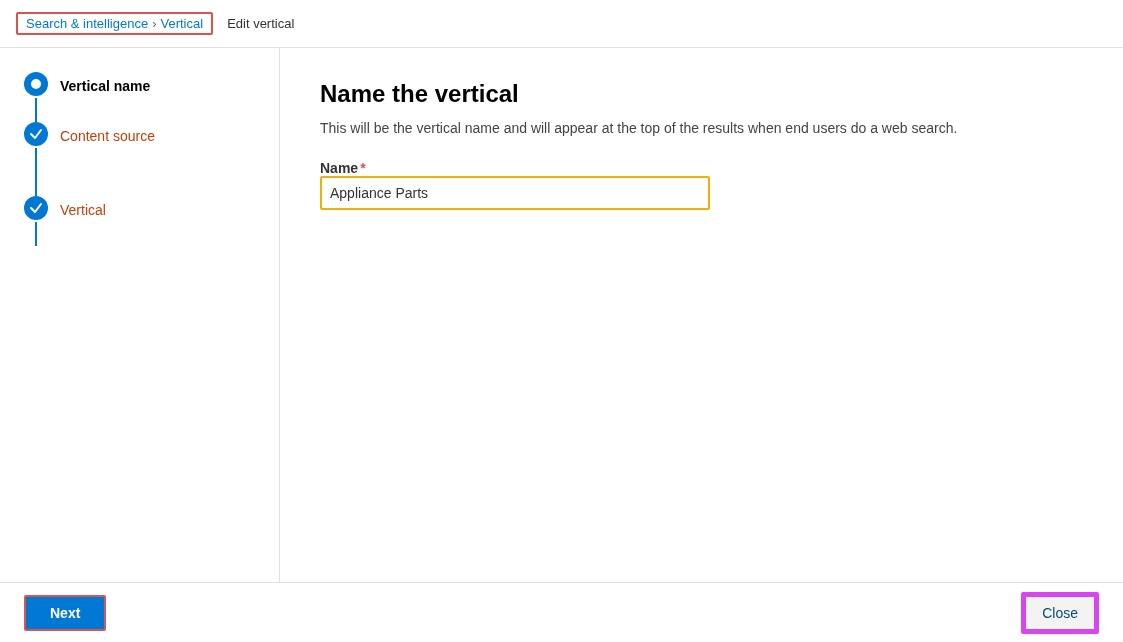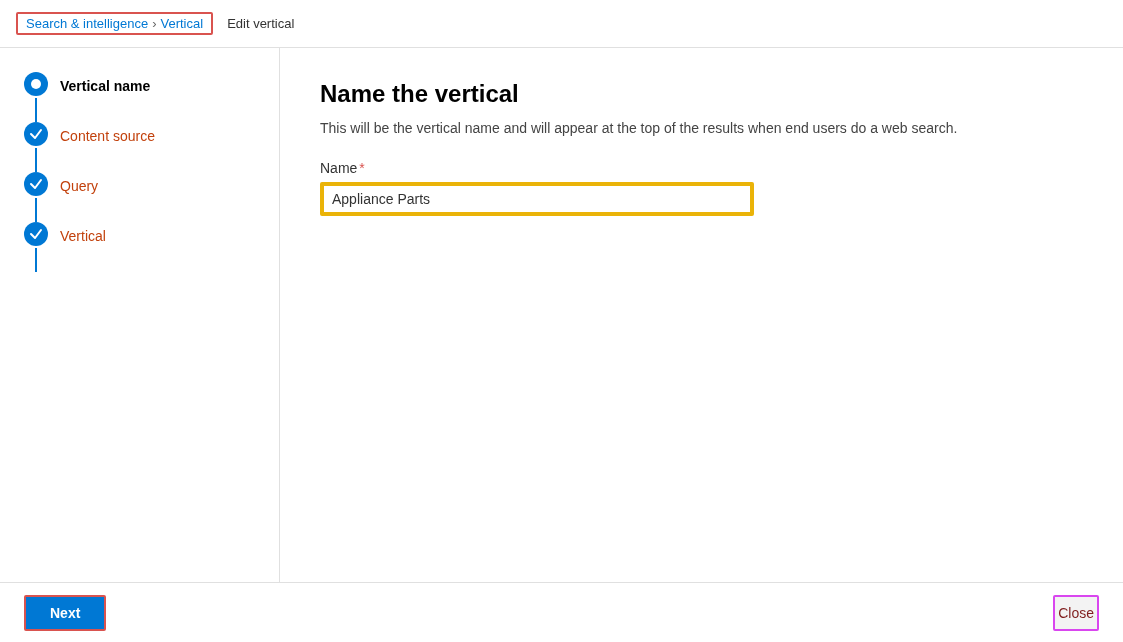--- a/index.html
+++ b/index.html
@@ -138,35 +138,34 @@
 
     .page-description {
       font-size: 14px;
       color: #444;
       margin-bottom: 24px;
       max-width: 700px;
     }
 
     .field-label {
       font-size: 14px;
-      font-weight: 400;
-      margin-bottom: 6px;
+      font-weight: 700;
       color: #333;
     }
     .required-star {
       color: #d9534f;
       margin-left: 2px;
     }
 
     .name-input {
-      width: 434px;
+      width: 390px;
       height: 34px;
       padding: 4px 8px;
       font-size: 14px;
-      border: 4px solid #eab308;
+      border: 2px solid #eab308;
       border-radius: 2px;
       outline: none;
       color: #333;
     }
 
     
     .bottom-bar {
       position: absolute;
       bottom: 0;
       left: 0;
@@ -192,24 +191,24 @@
       border-radius: 2px;
       padding: 8px 24px;
       font-size: 14px;
       font-weight: 600;
       cursor: pointer;
       outline: none;
     }
 
     .btn-close {
       background: #f3f3f3;
-      color: #7f1d1d;
-      border: 2px solid #d946ef;
-      border-radius: 2px;
-      padding: 8px 3px;
+      color: #0c4a6e;
+      border: 5px solid #d946ef;
+      border-radius: 2px;
+      padding: 8px 16px;
       font-size: 14px;
       cursor: pointer;
       outline: none;
     }
   </style>
 </head>
 <body>
 
 <div class="breadcrumb-bar">
   <div class="breadcrumb-outline">
@@ -235,28 +234,20 @@
     <div class="step-item">
       <div class="step-icon completed">
         <svg class="check-svg" viewBox="0 0 14 14" fill="none">
           <polyline points="2,7 6,11 12,3" stroke="white" stroke-width="2" stroke-linecap="round" stroke-linejoin="round"></polyline>
         </svg>
       </div>
       <span class="step-label normal">Content source</span>
     </div>
     <div class="step-connector"></div>
 
-    <div class="step-item">
-      <div class="step-icon completed">
-        <svg class="check-svg" viewBox="0 0 14 14" fill="none">
-          <polyline points="2,7 6,11 12,3" stroke="white" stroke-width="2" stroke-linecap="round" stroke-linejoin="round"></polyline>
-        </svg>
-      </div>
-      <span class="step-label normal">Query</span>
-    </div>
     <div class="step-connector"></div>
 
     <div class="step-item">
       <div class="step-icon completed">
         <svg class="check-svg" viewBox="0 0 14 14" fill="none">
           <polyline points="2,7 6,11 12,3" stroke="white" stroke-width="2" stroke-linecap="round" stroke-linejoin="round"></polyline>
         </svg>
       </div>
       <span class="step-label normal">Vertical</span>
     </div>

